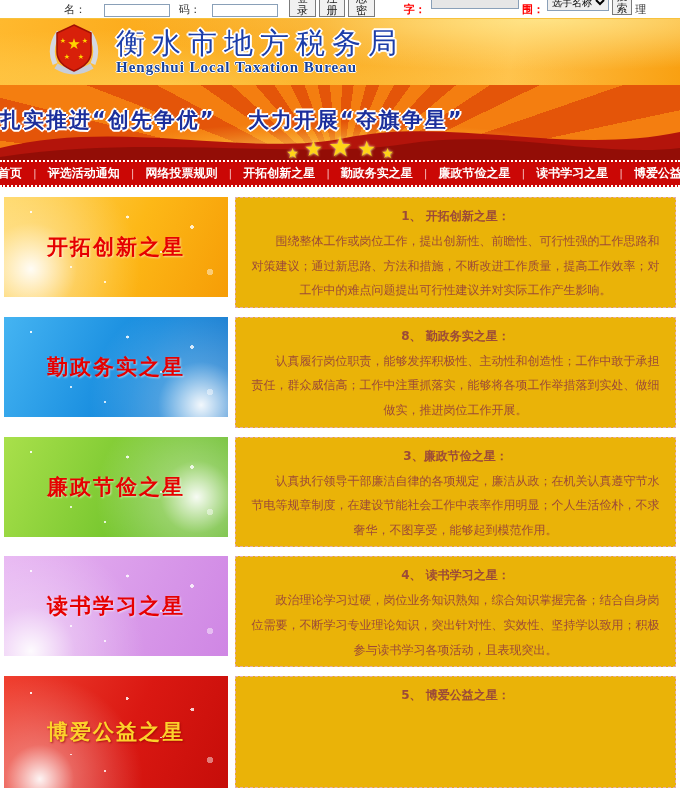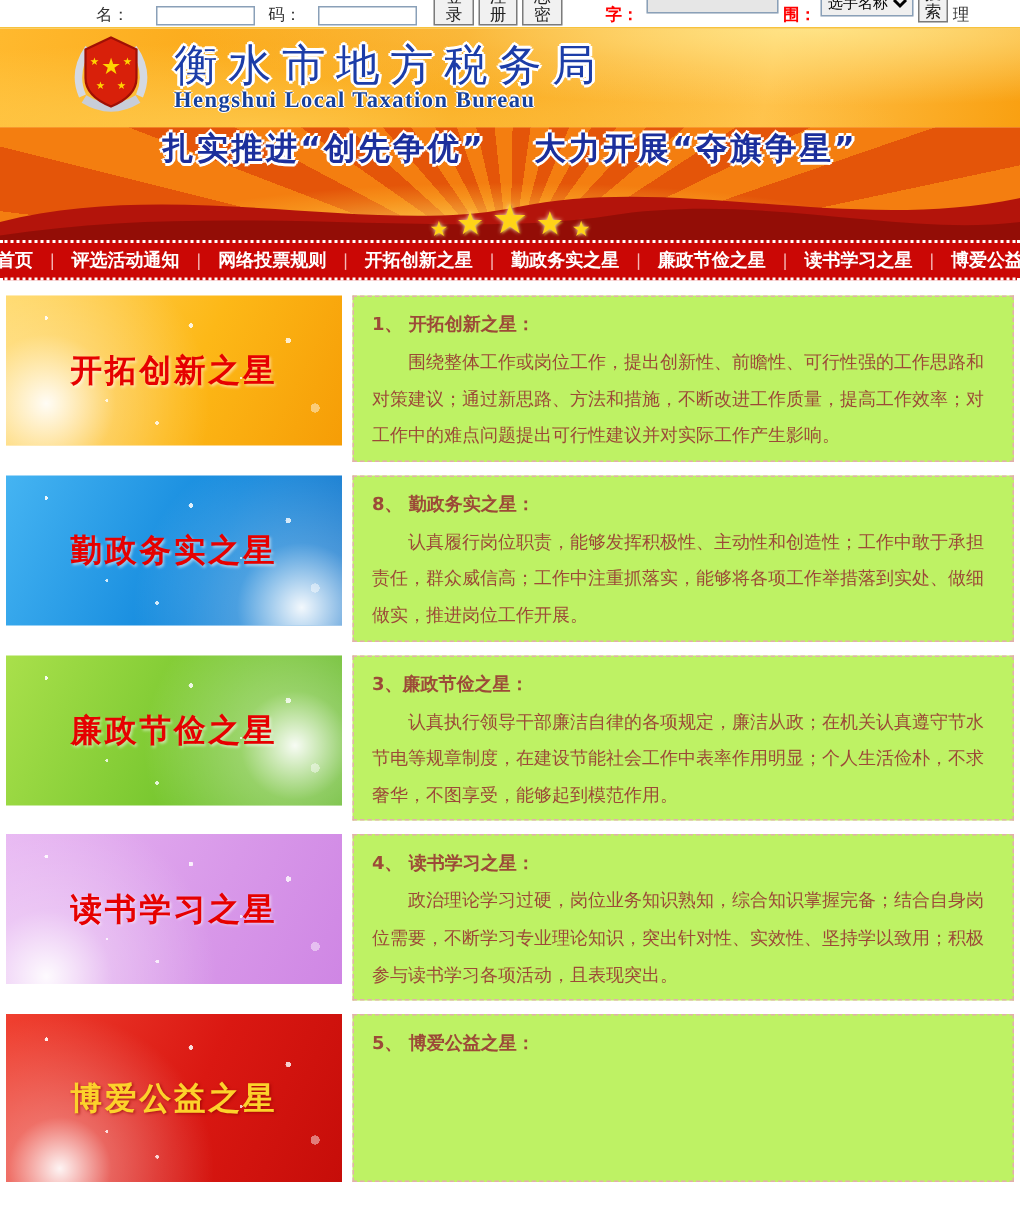--- a/index.html
+++ b/index.html
@@ -28,21 +28,21 @@
     text-shadow:-2px 0 0 #fff,2px 0 0 #fff,0 -2px 0 #fff,0 2px 0 #fff,-1px -1px 0 #fff,1px 1px 0 #fff,1px -1px 0 #fff,-1px 1px 0 #fff; }
   .site-subtitle { font-family:"Liberation Serif","DejaVu Serif",serif; font-size:15px; font-weight:bold; color:#16409c; letter-spacing:1px;
     text-shadow:-1px 0 0 #fff,1px 0 0 #fff,0 -1px 0 #fff,0 1px 0 #fff; }
 
   
   .slogan-banner { height:75px; position:relative; overflow:hidden;
     background:
       radial-gradient(ellipse 55% 80% at 50% 105%, rgba(255,235,110,.95), rgba(255,200,60,.25) 55%, rgba(255,200,60,0) 70%),
       repeating-conic-gradient(from 200deg at 50% 130%, #f47e10 0deg 7deg, #e45509 7deg 14deg),
       linear-gradient(#f78c12,#e5500a); }
-  .slogan { position:absolute; top:0; width:100%; text-align:center; font-size:21px; font-weight:bold; color:#1c2f9c; letter-spacing:2px;
+  .slogan { position:absolute; top:21px; width:100%; font-size:21px; font-weight:bold; color:#1c2f9c; letter-spacing:2px;
     text-shadow:-2px 0 0 #fff,2px 0 0 #fff,0 -2px 0 #fff,0 2px 0 #fff,-1px -1px 0 #fff,1px 1px 0 #fff; }
   .ribbon { position:absolute; left:0; bottom:0; }
   .stars { position:absolute; bottom:0; width:100%; text-align:center; line-height:1; }
   .stars span { color:#ffd417; text-shadow:0 0 3px #fff6c8,1px 1px 1px #a85800; vertical-align:bottom; }
   .stars .s1{font-size:14px;} .stars .s2{font-size:21px;} .stars .s3{font-size:27px;} .stars .s4{font-size:21px;} .stars .s5{font-size:14px;}
 
   
   .nav { background:#cb0705; border-top:2px dotted #fff; border-bottom:2px dotted #fff; height:27px;
     display:flex; align-items:center; justify-content:center; }
   .nav-item { color:#fff; font-size:12px; font-weight:bold; padding:0 11px; cursor:pointer; white-space:nowrap; text-decoration:none; }
@@ -73,21 +73,21 @@
       radial-gradient(circle at 86% 60%, rgba(255,255,255,.95), rgba(255,255,255,.3) 18%, transparent 50%),
       linear-gradient(115deg,#a9e04b,#74c52d 60%,#5bb41d); }
   .theme-purple { background:
       radial-gradient(circle at 12% 95%, rgba(255,255,255,.95), rgba(255,255,255,.3) 20%, transparent 52%),
       linear-gradient(115deg,#e7b5f2,#d898e9 60%,#cf86e4); }
   .theme-red { background:
       radial-gradient(circle at 16% 92%, rgba(255,255,255,.95), rgba(255,255,255,.3) 16%, transparent 48%),
       linear-gradient(115deg,#f04030,#da1812 55%,#c60d09); }
   .theme-red .banner-title { color:#fcd22b; text-shadow:1px 1px 2px rgba(150,0,0,.7); }
 
-  .panel { flex:1; border:1px dashed #e3aeae; padding:7px 12px 4px 12px; color:#9c4a38; background:#bef264; }
+  .panel { flex:1; border:1px dashed #e3aeae; padding:7px 12px 4px 12px; color:#9c4a38; background:#eab308;text-align:center; }
   .panel-title { font-size:12px; font-weight:bold; margin:3px 0 4px 0; }
   .panel-body { font-size:12px; line-height:2.05; text-indent:2em; }
 </style>
 </head>
 <body>
 
 <div class="topbar">
   <span>用户名：</span>
   <input type="text" style="">
   <span style="margin-left:6px;">密 码：</span>

